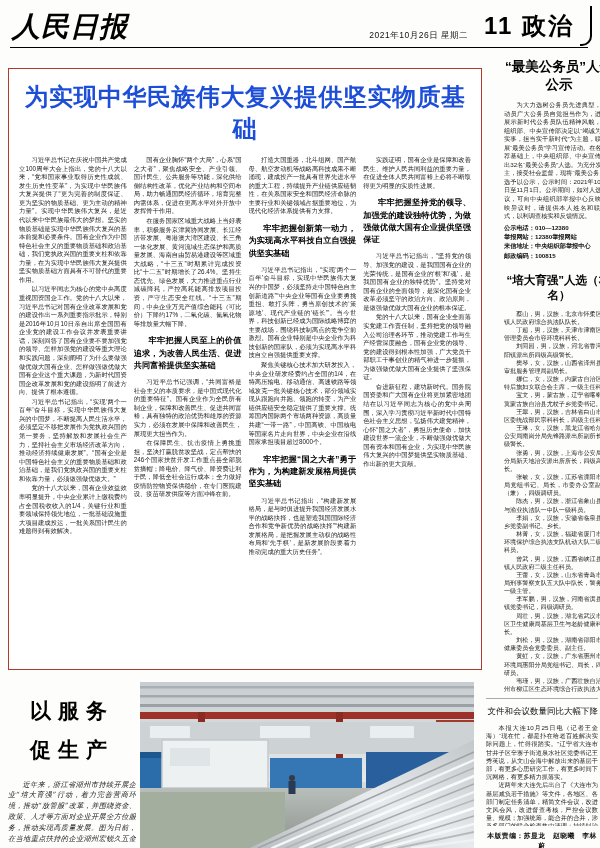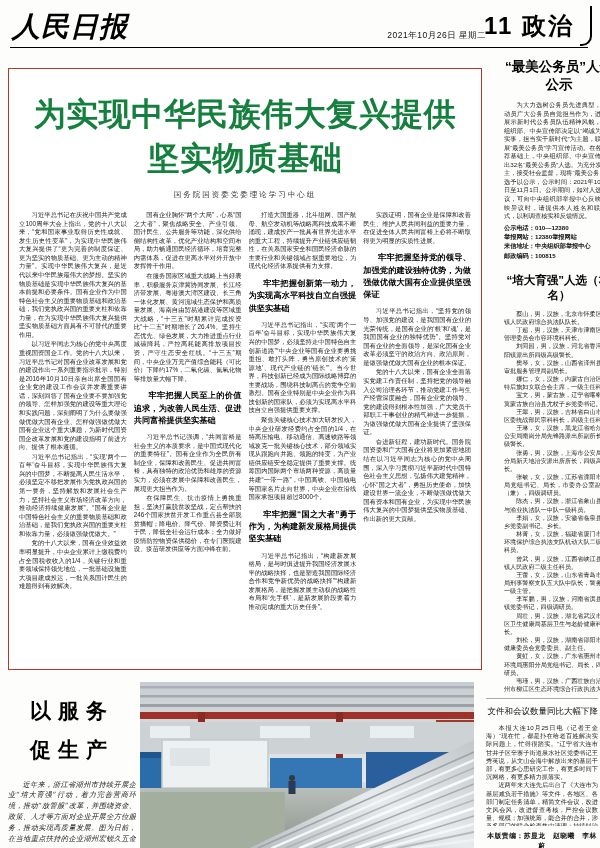--- a/index.html
+++ b/index.html
@@ -8,35 +8,35 @@
     position:relative; width:600px; height:848px; margin:0 auto;
     background:#fdfdfc; overflow:hidden;
     font-family:"Liberation Sans","DejaVu Sans",sans-serif; color:#1a1a1a;
   }
   
   .masthead {
     position:absolute; left:12px; top:8px; font-family:"DejaVu Serif","Liberation Serif",serif;
     font-style:italic; font-weight:bold; font-size:28px; letter-spacing:1px; color:#000;
   }
   .header-rule { position:absolute; left:10px; top:47px; width:578px; height:0; border-top:1.6px solid #000; }
-  .pub-date { position:absolute; right:114px; top:30px; font-size:8.5px; color:#111; letter-spacing:.5px; }
+  .pub-date { position:absolute; right:132px; top:30px; font-size:8.5px; color:#111; letter-spacing:.5px; }
   .page-sec { position:absolute; right:26px; top:10px; font-size:24px; font-weight:bold; color:#000; letter-spacing:2px; }
   .corner-bracket {
     position:absolute; right:8px; top:6px; width:12px; height:40px;
     border-right:2.4px solid #000; border-bottom:2.4px solid #000; border-bottom-right-radius:10px;
   }
   
   .main-box {
     position:absolute; left:8px; top:68px; width:474px; height:602px;
     border:1.6px solid #b5392b; background:#fff; padding:10px 10px 6px;
     overflow:hidden;
   }
   .main-headline {
-    text-align:center; font-size:32px; font-weight:900; letter-spacing:.5px; color:#15803d;
-    font-family:"Liberation Sans",sans-serif; margin-top:14px;
+    text-align:center; font-size:24px; font-weight:900; letter-spacing:.5px; color:#1d4ed8;
+    font-family:"Liberation Sans",sans-serif; margin-top:2px;
   }
   .main-byline { text-align:center; font-size:7.5px; color:#333; letter-spacing:2px; margin-top:9px; }
   .cols { display:flex; gap:7px; margin-top:11px; height:516px; overflow:hidden; }
   .col { flex:1 1 0; overflow:hidden; }
   .col p { font-size:6.3px; line-height:1.36; text-align:justify; text-indent:2em; color:#222; margin-bottom:1px; }
   .col h3.sub-head {
     font-size:8.2px; font-weight:bold; color:#000; line-height:1.5;
     margin:7px 0 6px; text-indent:1.8em; text-align:justify;
   }
   
@@ -79,21 +79,20 @@
   <div class="pub-date">2021年10月26日  星期二</div>
   <div class="page-sec">
     <span>11</span>
     <span>政治</span>
   </div>
   <div class="corner-bracket"></div>
   <div class="header-rule"></div>
 
   <div class="main-box">
     <div class="main-headline">为实现中华民族伟大复兴提供坚实物质基础</div>
-    <div class="main-byline">国务院国资委党委理论学习中心组</div>
     <div class="cols">
       <div class="col">
           <p>习近平总书记在庆祝中国共产党成立100周年大会上指出，党的十八大以来，“党和国家事业取得历史性成就、发生历史性变革”，为实现中华民族伟大复兴提供了“更为完善的制度保证、更为坚实的物质基础、更为主动的精神力量”。实现中华民族伟大复兴，是近代以来中华民族最伟大的梦想。坚实的物质基础是实现中华民族伟大复兴的基本前提和必要条件。国有企业作为中国特色社会主义的重要物质基础和政治基础，我们党执政兴国的重要支柱和依靠力量，在为实现中华民族伟大复兴提供坚实物质基础方面具有不可替代的重要作用。</p>
           <p>以习近平同志为核心的党中央高度重视国资国企工作。党的十八大以来，习近平总书记对国有企业改革发展和党的建设作出一系列重要指示批示，特别是2016年10月10日亲自出席全国国有企业党的建设工作会议并发表重要讲话，深刻回答了国有企业要不要加强党的领导、怎样加强党的建设等重大理论和实践问题，深刻阐明了为什么要做强做优做大国有企业、怎样做强做优做大国有企业这个重大课题，为新时代国资国企改革发展和党的建设指明了前进方向、提供了根本遵循。</p>
           <p>习近平总书记指出，“实现‘两个一百年’奋斗目标，实现中华民族伟大复兴的中国梦，不断提高人民生活水平，必须坚定不移把发展作为党执政兴国的第一要务，坚持解放和发展社会生产力，坚持社会主义市场经济改革方向，推动经济持续健康发展”。“国有企业是中国特色社会主义的重要物质基础和政治基础，是我们党执政兴国的重要支柱和依靠力量，必须做强做优做大。”</p>
           <p>党的十八大以来，国有企业效益效率明显提升，中央企业累计上缴税费约占全国税收收入的1/4，关键行业和重要领域保持领先地位，一批基础设施重大项目建成投运，一批关系国计民生的难题得到有效解决。</p>
         </div>
       <div class="col">
           <p>国有企业胸怀“两个大局”，心系“国之大者”，聚焦战略安全、产业引领、国计民生、公共服务等功能，深化供给侧结构性改革，优化产业结构和空间布局，助力畅通国民经济循环，培育完整内需体系，促进在更高水平对外开放中发挥骨干作用。</p>
           <p>在服务国家区域重大战略上当好表率，积极服务京津冀协同发展、长江经济带发展、粤港澳大湾区建设、长三角一体化发展、黄河流域生态保护和高质量发展、海南自由贸易港建设等区域重大战略，“十三五”时期累计完成投资比“十二五”时期增长了26.4%。坚持生态优先、绿色发展，大力推进重点行业减碳降耗，严控高耗能高排放项目投资，严守生态安全红线。“十三五”期间，中央企业万元产值综合能耗（可比价）下降约17%，二氧化碳、氮氧化物等排放量大幅下降。</p>

